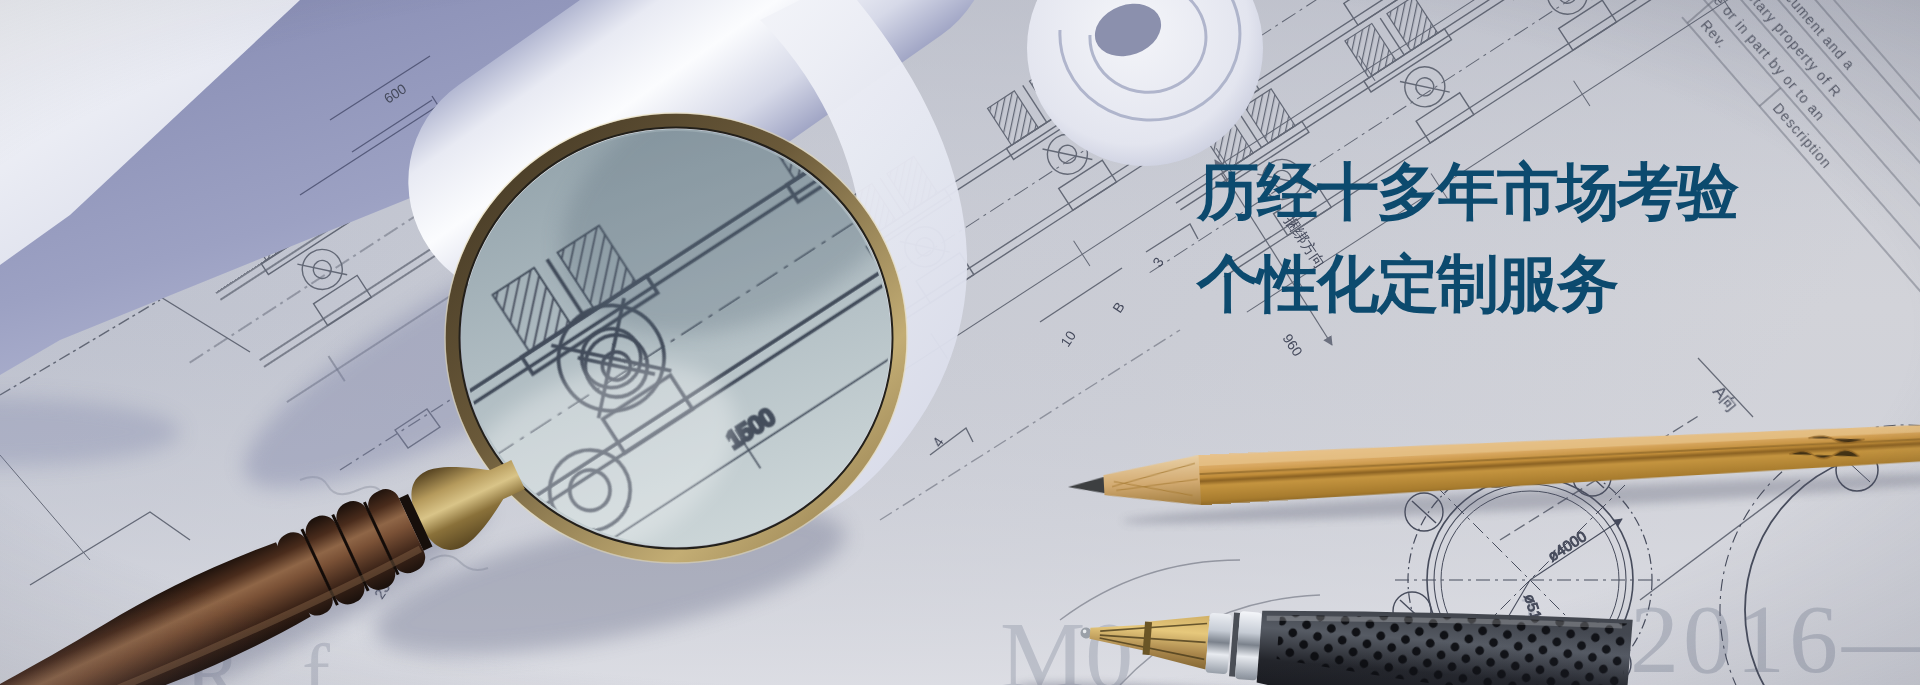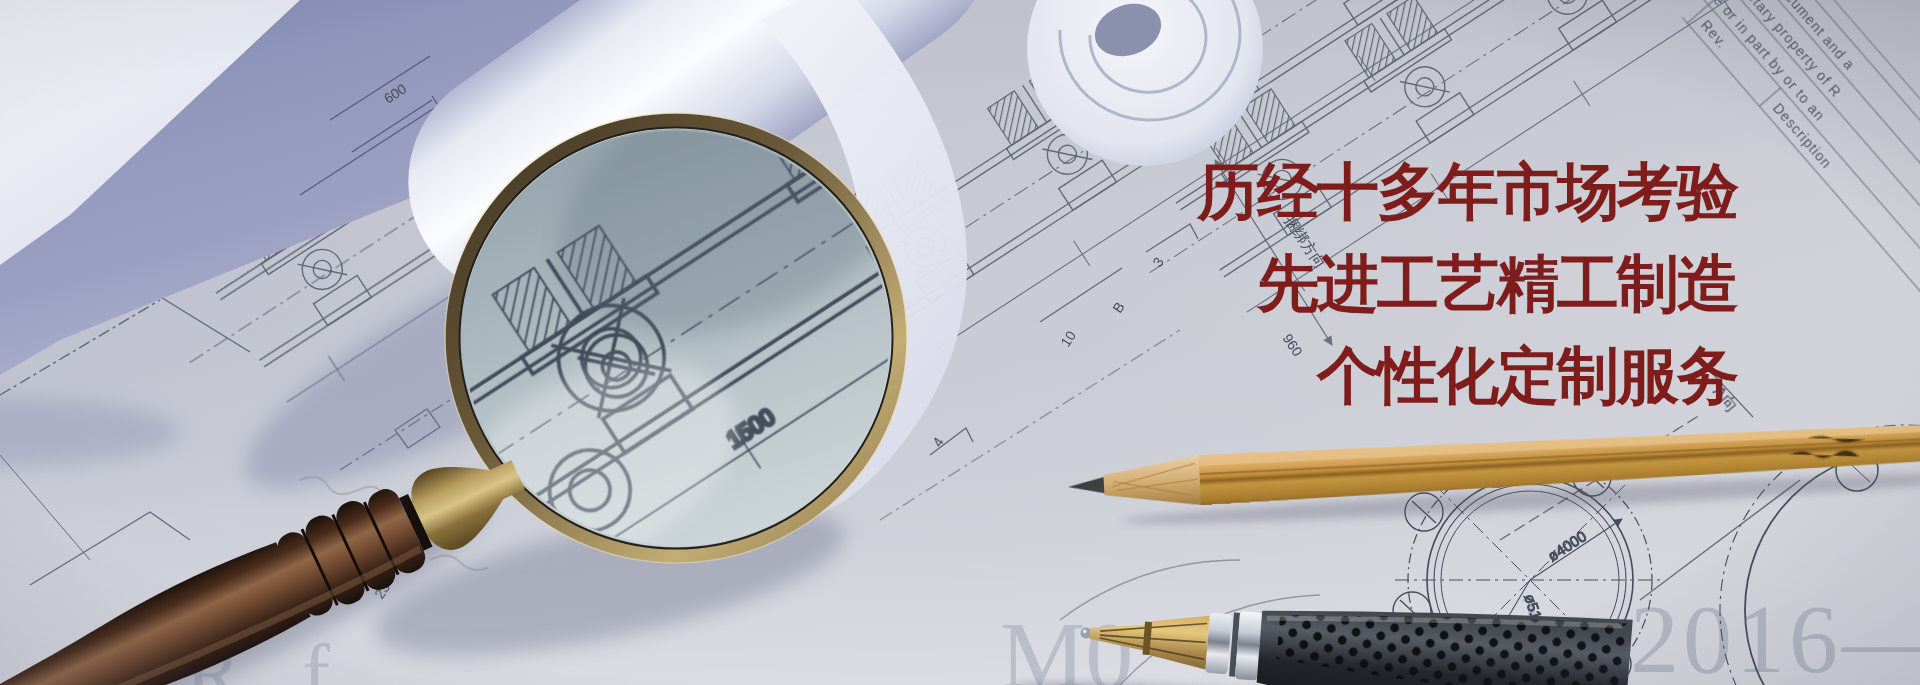--- a/index.html
+++ b/index.html
@@ -1,22 +1,22 @@
 <!DOCTYPE html>
 <html><head>
 <meta charset="utf-8">
 <style>
   html,body{margin:0;padding:0;background:#9aa0ae;}
   #stage{position:relative;width:1920px;height:685px;overflow:hidden;
          font-family:"Liberation Sans",sans-serif;background:#c9ccd6;}
   #stage svg{position:absolute;left:0;top:0;}
-  .slogan{position:absolute;left:1197px;top:146px;color:#7f1d1d;
+  .slogan{position:absolute;left:1197px;top:146px;color:#0c4a6e;
           font-family:"DejaVu Sans","Liberation Sans",sans-serif;
           font-weight:900;font-size:62px;line-height:92px;letter-spacing:-2px;
-          white-space:nowrap;text-align:right;}
+          white-space:nowrap;}
   .slogan div{height:92px;}
   .dimlbl{fill:#454a5c;font-size:14px;font-family:"Liberation Sans",sans-serif;}
   .glbl{fill:#2e3747;font-size:15px;font-family:"Liberation Sans",sans-serif;}
   .tblk{fill:#4c505e;font-size:14px;letter-spacing:1px;opacity:.92;
         font-family:"Liberation Sans",sans-serif;}
   .wm{fill:#9ba1b0;font-family:"Liberation Serif",serif;}
 </style>
 </head>
 <body>
 
@@ -394,16 +394,15 @@
     <path d="M1260,597 C1380,588 1500,581 1630,577 L1630,706 C1500,698 1380,686 1260,669 Z" fill="url(#gripG)"></path>
     <path d="M1278,600 C1390,592 1500,585 1625,581 L1625,664 C1500,662 1390,654 1278,644 Z" fill="url(#dots)" opacity=".95"></path>
     <path d="M1265,604 C1390,595 1500,588 1620,584" stroke="#ffffff" stroke-width="5" opacity=".22" fill="none"></path>
   </g>
 
   <rect width="1920" height="685" fill="url(#vigG)"></rect>
 </svg>
 
 <div class="slogan">
   <div>历经十多年市场考验</div>
-  <div>先进工艺精工制造</div>
   <div>个性化定制服务</div>
 </div>
 </div>
 
 </body></html>

